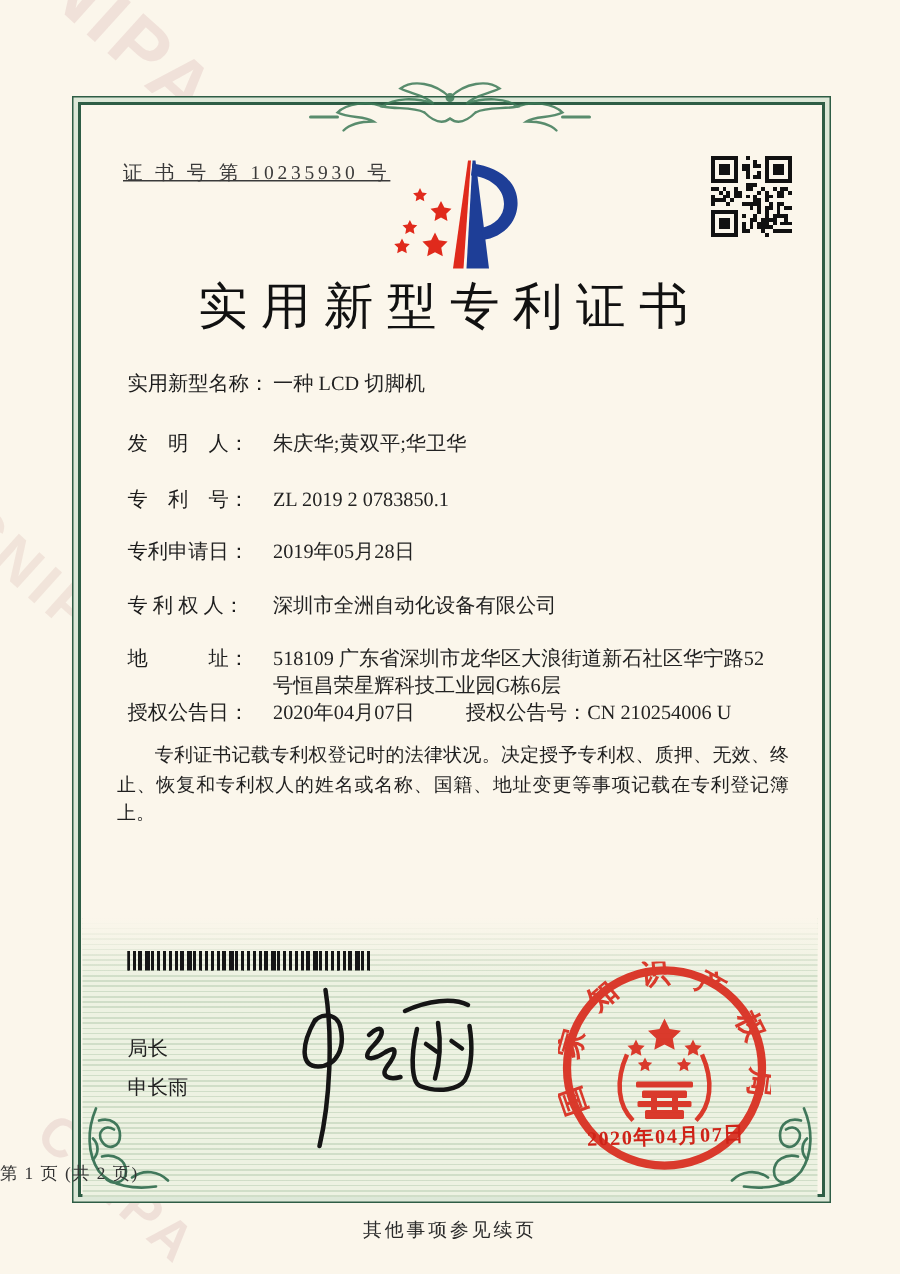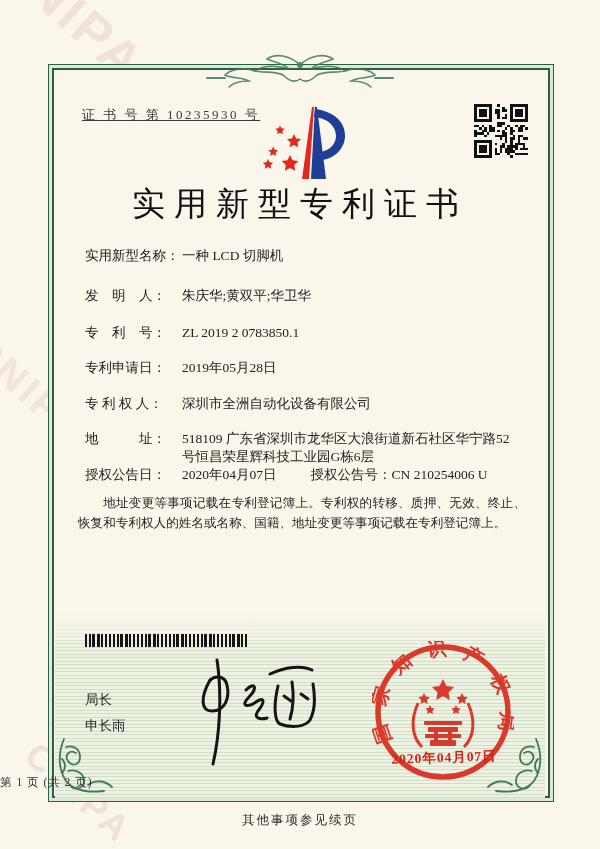--- a/index.html
+++ b/index.html
@@ -298,21 +298,21 @@
 </div>
 <div class="field" style="top:430px">
   <span class="lbl">地　　　址：</span><span class="val">518109 广东省深圳市龙华区大浪街道新石社区华宁路52
 号恒昌荣星辉科技工业园G栋6层</span>
 </div>
 <div class="field" style="top:466px">
   <span class="lbl">授权公告日：</span><span class="val">2020年04月07日</span><span class="grant2"><span>授权公告号：</span><span>CN 210254006 U</span></span>
 </div>
 
 <div class="paras">
-  <p>地址变更等事项记载在专利登记簿上。专利权的转移、质押、无效、终止、恢复和专利权人的姓名或名称、国籍、地址变更等事项记载在专利登记簿上。</p>
+  <p>专利证书记载专利权登记时的法律状况。决定授予专利权、质押、无效、终止、恢复和专利权人的姓名或名称、国籍、地址变更等事项记载在专利登记簿上。</p>
 </div>
 
 <div class="barcode"></div>
 
 <div class="director">
   <div>局长</div>
   <div>申长雨</div>
 </div>
 
 <svg class="sig" viewBox="0 0 132 122">

